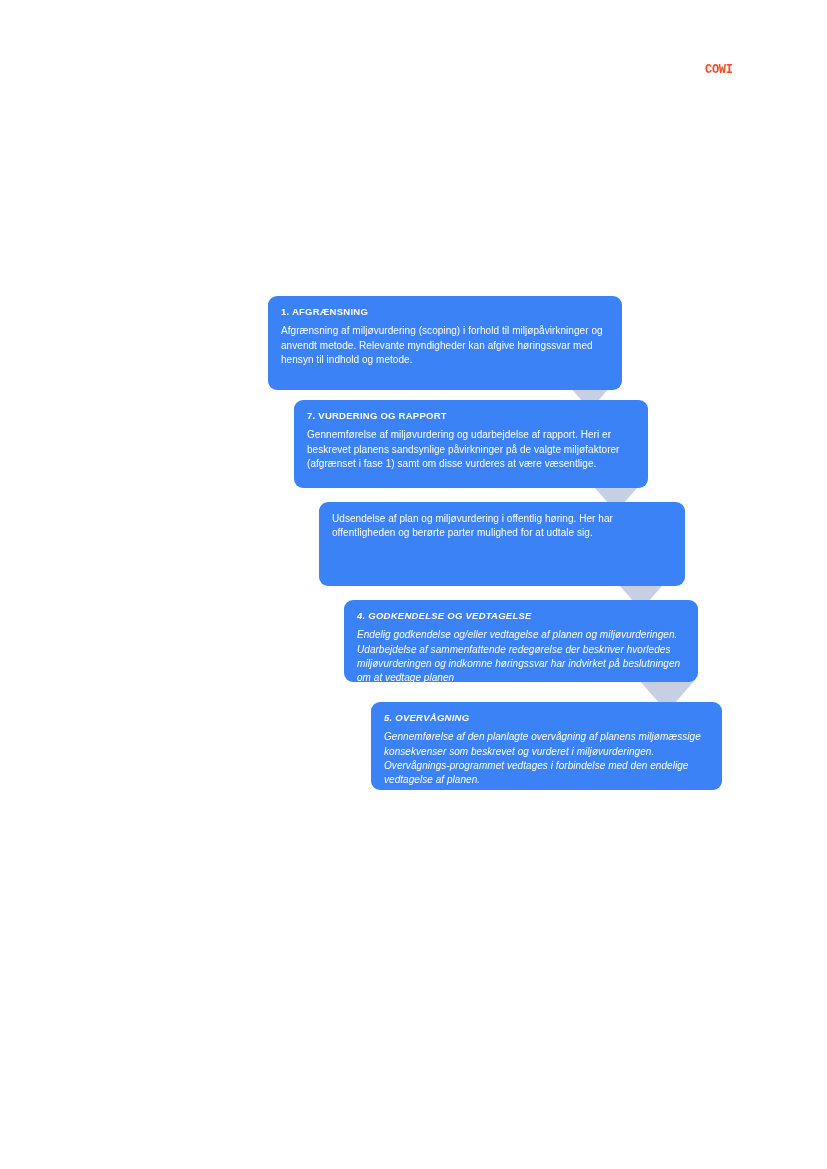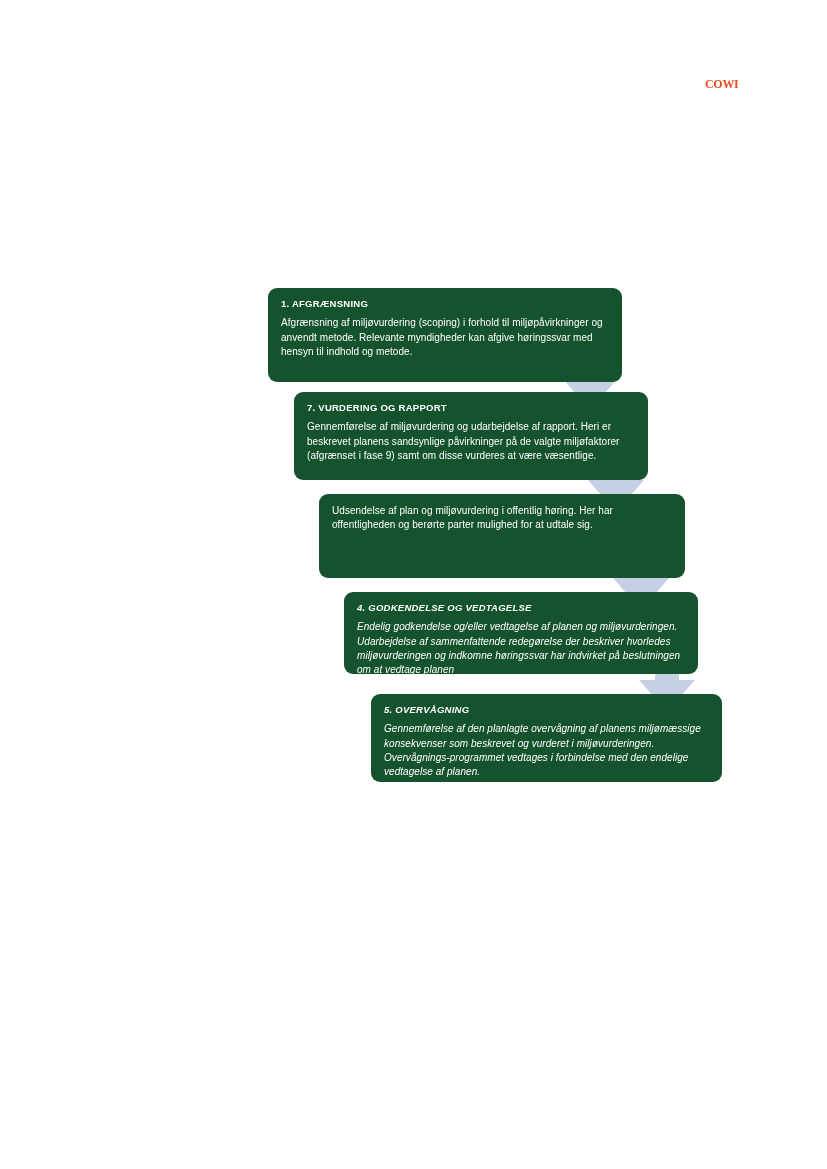--- a/index.html
+++ b/index.html
@@ -19,47 +19,48 @@
   #page {
     position: absolute;
     inset: 0;
     background: #ffffff;
   }
 
   
   #cowi-logo {
     position: absolute;
     left: 705px;
-    top: 78px;
-    font-family: Liberation Serif, serif;
+    top: 64px;
+    font-family: Liberation Mono, monospace;
     font-size: 12px;
     font-weight: bold;
     letter-spacing: -0.3px;
     color: #F04B23;
     line-height: 1;
     user-select: none;
   }
 
   
   #flowchart {
     position: absolute;
     left: 0;
     top: 0;
     width: 827px;
     height: 1169px;
   }
 
   .step-box {
     position: absolute;
-    background: #14532d;
+    background: #3b82f6;
     border-radius: 9px;
     box-sizing: border-box;
     padding: 10px 13px 4px 13px;
     color: #ffffff;
     z-index: 2;
+    margin-top: 8px;
   }
 
   .step-title {
     font-size: 9.5px;
     font-weight: bold;
     letter-spacing: 0.25px;
     line-height: 1.2;
     margin: 0 0 7px 0;
     color: #ffffff;
   }
@@ -125,21 +126,21 @@
       </svg>
     </div>
 
     <div class="step-box" id="step-1">
       <p class="step-title">1. AFGRÆNSNING</p>
       <p class="step-body">Afgrænsning af miljøvurdering (scoping) i forhold til miljøpåvirkninger og anvendt metode. Relevante myndigheder kan afgive høringssvar med hensyn til indhold og metode.</p>
     </div>
 
     <div class="step-box" id="step-2">
       <p class="step-title">7. VURDERING OG RAPPORT</p>
-      <p class="step-body">Gennemførelse af miljøvurdering og udarbejdelse af rapport. Heri er beskrevet planens sandsynlige påvirkninger på de valgte miljøfaktorer (afgrænset i fase 9) samt om disse vurderes at være væsentlige.</p>
+      <p class="step-body">Gennemførelse af miljøvurdering og udarbejdelse af rapport. Heri er beskrevet planens sandsynlige påvirkninger på de valgte miljøfaktorer (afgrænset i fase 1) samt om disse vurderes at være væsentlige.</p>
     </div>
 
     <div class="step-box" id="step-3">
       <p class="step-body">Udsendelse af plan og miljøvurdering i offentlig høring. Her har offentligheden og berørte parter mulighed for at udtale sig.</p>
     </div>
 
     <div class="step-box" id="step-4">
       <p class="step-title">4. GODKENDELSE OG VEDTAGELSE</p>
       <p class="step-body">Endelig godkendelse og/eller vedtagelse af planen og miljøvurderingen. Udarbejdelse af sammenfattende redegørelse der beskriver hvorledes miljøvurderingen og indkomne høringssvar har indvirket på beslutningen om at vedtage planen</p>
     </div>

